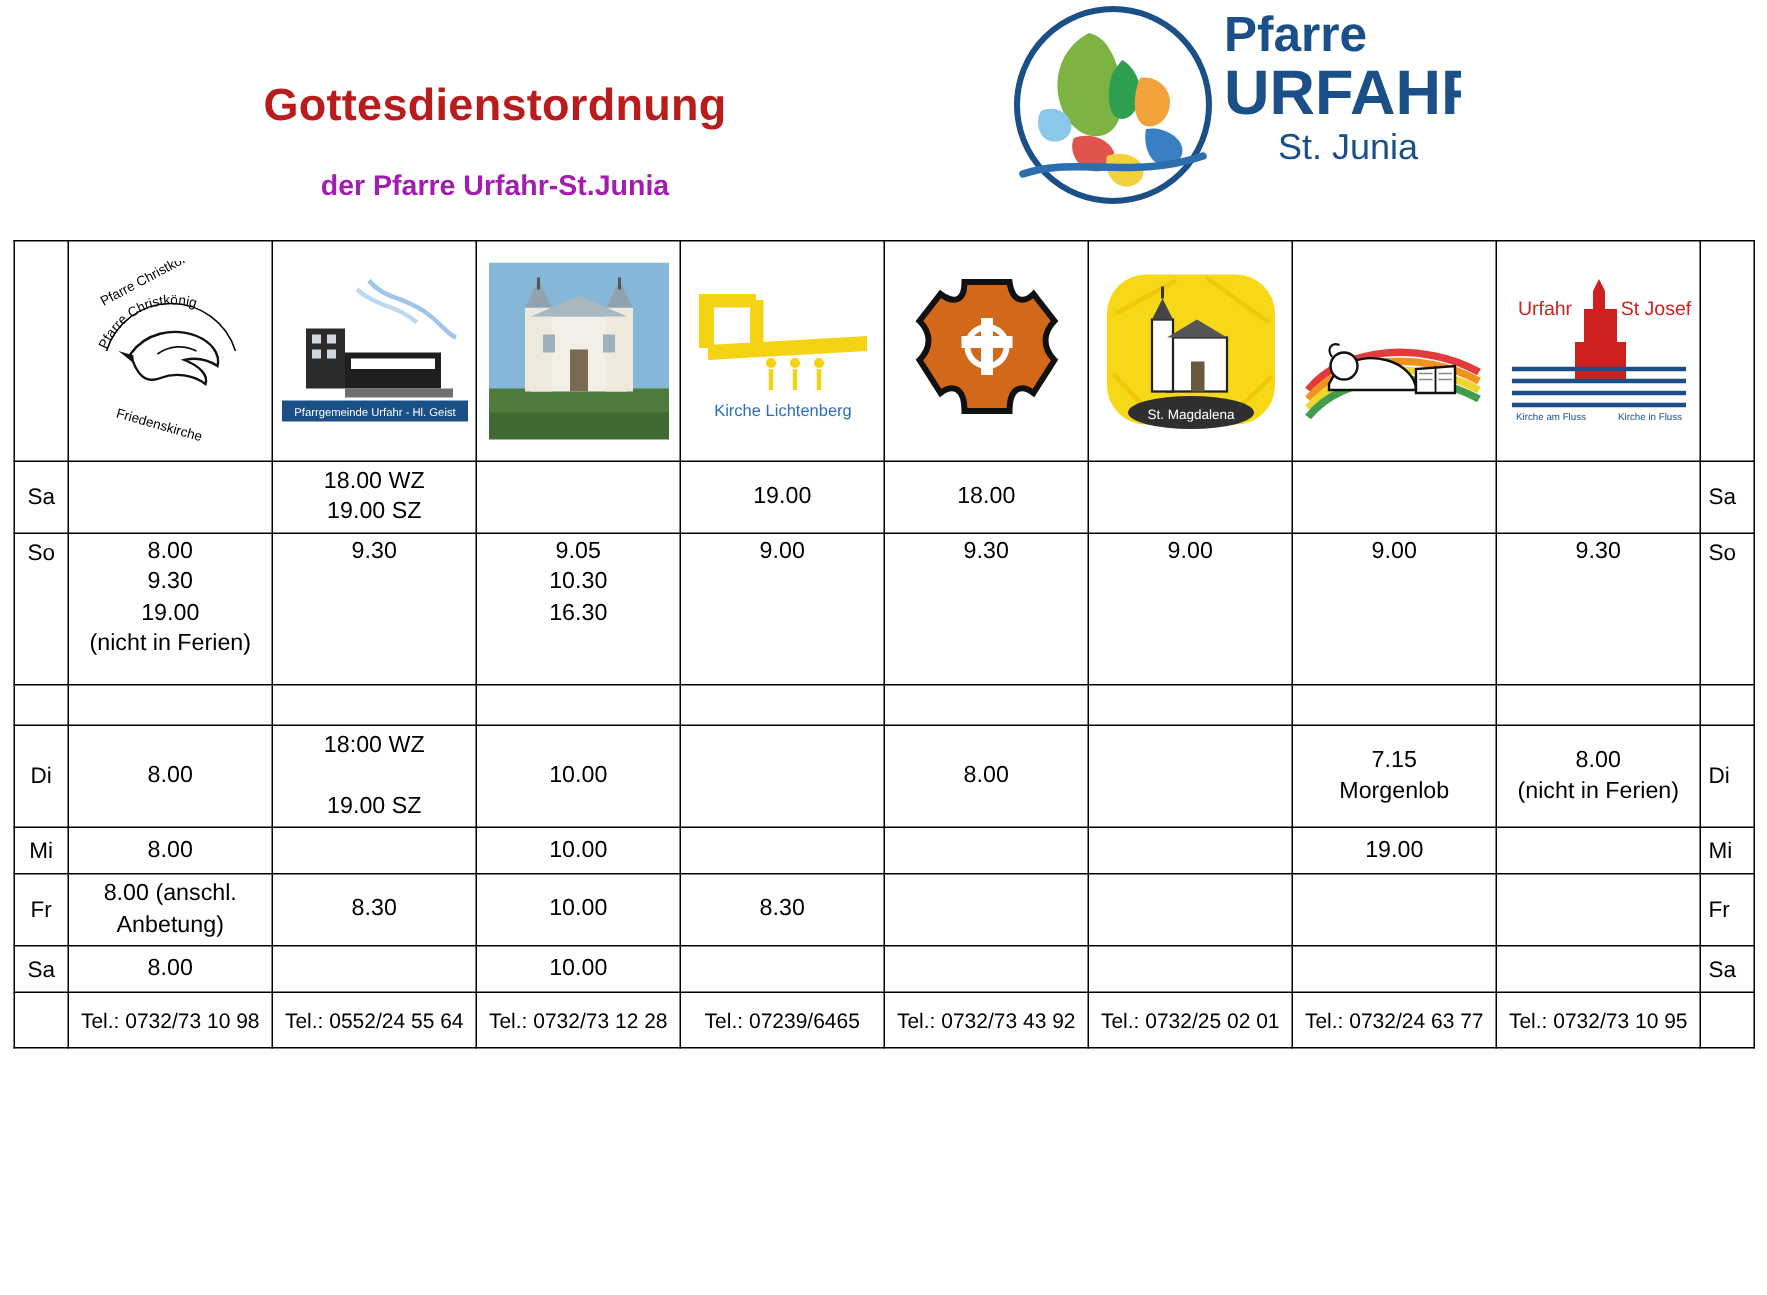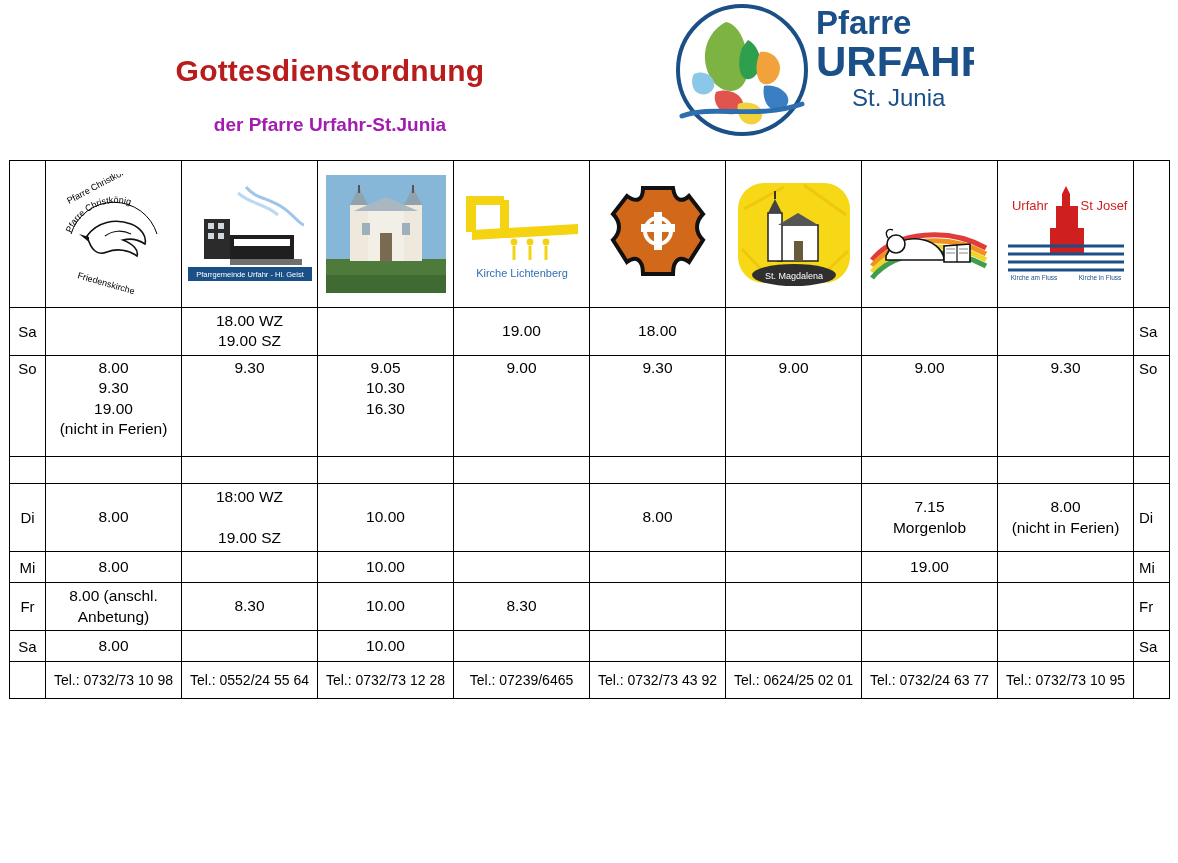--- a/index.html
+++ b/index.html
@@ -538,21 +538,21 @@
       <td>
             <div class="phone-text">Tel.: 0732/73 12 28</div>
           </td>
       <td>
             <div class="phone-text">Tel.: 07239/6465</div>
           </td>
       <td>
             <div class="phone-text">Tel.: 0732/73 43 92</div>
           </td>
       <td>
-            <div class="phone-text">Tel.: 0624/25 02 01</div>
+            <div class="phone-text">Tel.: 0732/25 02 01</div>
           </td>
       <td>
             <div class="phone-text">Tel.: 0732/24 63 77</div>
           </td>
       <td>
             <div class="phone-text">Tel.: 0732/73 10 95</div>
           </td>
       <td class="daylabel right"></td>
     </tr>
 

